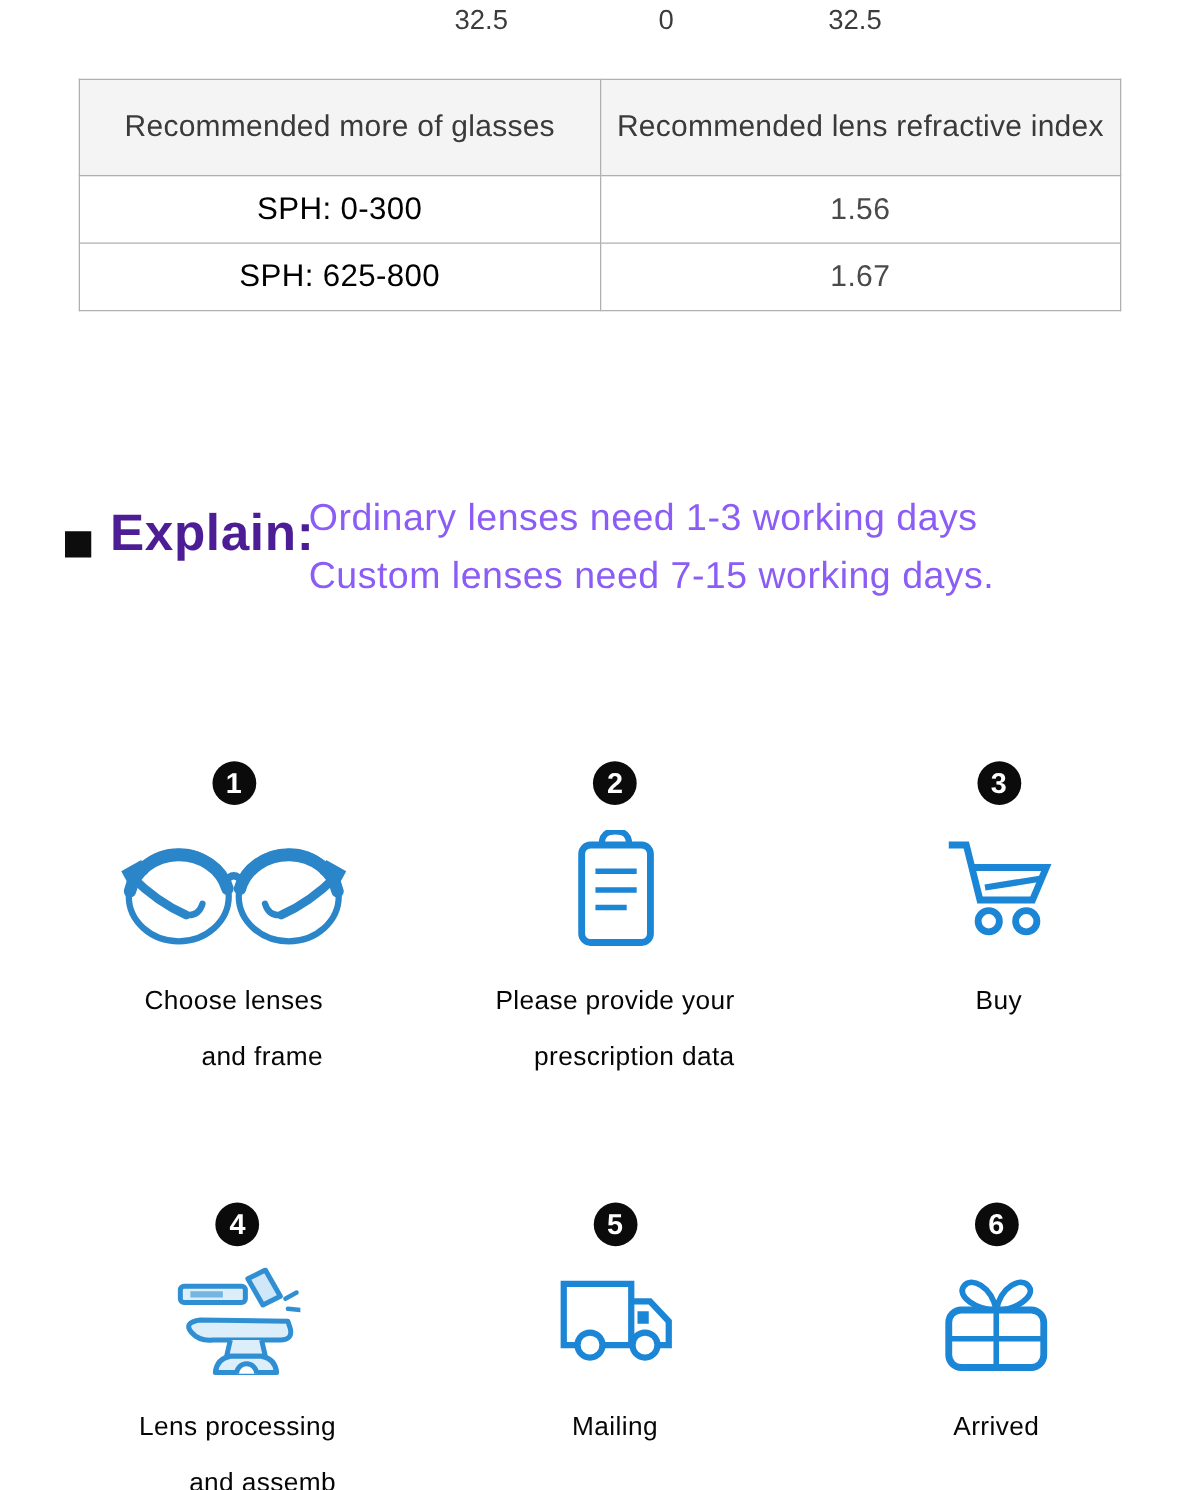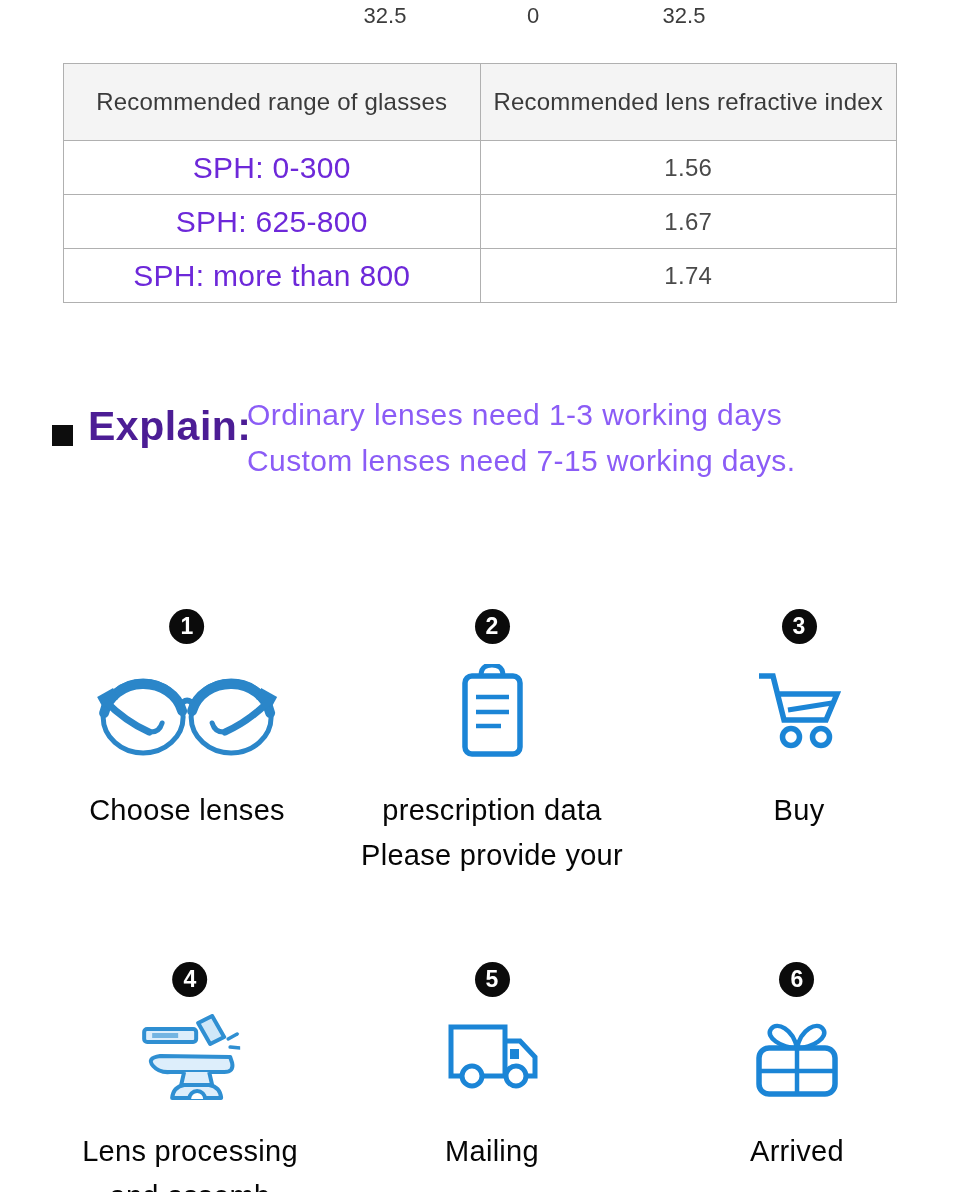--- a/index.html
+++ b/index.html
@@ -7,64 +7,60 @@
   body { font-family: "Liberation Sans", sans-serif; }
   .page { position: relative; width: 960px; height: 1192px; background: #fff; overflow: hidden; }
 
   
   .ruler-label { position: absolute; top: 3px; transform: translateX(-50%); font-size: 22px; color: #3c3c3c; }
 
   
   .lens-table { position: absolute; left: 63px; top: 63px; width: 834px; border-collapse: collapse; table-layout: fixed; }
   .lens-table th, .lens-table td { border: 1px solid #b0b0b0; text-align: center; vertical-align: middle; }
   .lens-table th { height: 77px; background: #f4f4f4; font-weight: 400; font-size: 24px; color: #3a3a3a; letter-spacing: 0.2px; }
-  .lens-table td { height: 54px; font-size: 30px; color: #6d28d9; letter-spacing: 0.3px; }
+  .lens-table td { height: 54px; font-size: 25px; color: #000000; letter-spacing: 0.3px; }
   .lens-table td.value { font-size: 24px; color: #4a4a4a; margin-top: 44px; }
 
   
   .explain-bullet { position: absolute; left: 52px; top: 425px; width: 21px; height: 21px; background: #0d0d0d; }
   .explain-title { position: absolute; left: 88px; top: 403px; font-size: 41px; font-weight: 600; color: #4c1d95; letter-spacing: 0.5px; }
   .explain-lines { position: absolute; left: 247px; top: 392px; font-size: 30px; line-height: 45.5px; color: #8b5cf6; letter-spacing: 0.4px; }
 
   
   .step { position: absolute; transform: translateX(-50%); display: flex; flex-direction: column; align-items: center; }
   .num-badge { width: 35px; height: 35px; border-radius: 50%; background: #0b0b0b; color: #fff; font-size: 23px; font-weight: 700; display: flex; align-items: center; justify-content: center; }
   .icon-box { height: 134px; display: flex; align-items: center; justify-content: center; }
   .step.row2 .icon-box { height: 122px; }
-  .step-label { text-align: center; font-size: 29px; line-height: 45px; color: #060606; white-space: nowrap; letter-spacing: 0.3px; margin-top: 10px; }
+  .step-label { text-align: right; font-size: 21px; line-height: 45px; color: #060606; white-space: nowrap; letter-spacing: 0.3px; }
   svg { display: block; }
 </style>
 </head>
 <body>
 
 <div class="page">
 
   <span class="ruler-label" style="left:385px">32.5</span>
   <span class="ruler-label" style="left:533px">0</span>
   <span class="ruler-label" style="left:684px">32.5</span>
 
   <table class="lens-table">
     <thead>
       <tr>
-        <th>Recommended range of glasses</th>
+        <th>Recommended more of glasses</th>
         <th>Recommended lens refractive index</th>
       </tr>
     </thead>
     <tbody>
       <tr>
         <td>SPH: 0-300</td>
         <td class="value">1.56</td>
       </tr>
       <tr>
         <td>SPH: 625-800</td>
         <td class="value">1.67</td>
-      </tr>
-      <tr>
-        <td>SPH: more than 800</td>
-        <td class="value">1.74</td>
       </tr>
     </tbody>
   </table>
 
   <div class="explain-bullet"></div>
   <div class="explain-title">Explain:</div>
   <div class="explain-lines">
     <div>Ordinary lenses need 1-3 working days</div>
     <div>Custom lenses need 7-15 working days.</div>
   </div>
@@ -81,37 +77,38 @@
         <polygon points="4,34 20,25 25,36 10,45" fill="#2b86c9"></polygon>
         <polygon points="184,34 168,25 163,36 178,45" fill="#2b86c9"></polygon>
         <path d="M12 38 C24 50 40 62 56 69" stroke="#2b86c9" stroke-width="7" stroke-linecap="round"></path>
         <path d="M56 69 q10 1 13 -9" stroke="#2b86c9" stroke-width="5" stroke-linecap="round"></path>
         <path d="M176 38 C164 50 148 62 132 69" stroke="#2b86c9" stroke-width="7" stroke-linecap="round"></path>
         <path d="M132 69 q-10 1 -13 -9" stroke="#2b86c9" stroke-width="5" stroke-linecap="round"></path>
       </svg>
     </div>
     <div class="step-label">
       <div>Choose lenses</div>
+      <div>and frame</div>
     </div>
   </div>
 
   <div class="step" style="left:492px; top:609px;">
     <div class="num-badge">2</div>
     <div class="icon-box">
       <svg width="62" height="94" viewBox="0 0 62 94" fill="none">
         <rect x="4" y="12" width="55" height="78" rx="7" stroke="#1b85d6" stroke-width="5.5"></rect>
         <path d="M20 12 c0 -9 5 -11 11 -11 c6 0 11 2 11 11" stroke="#1b85d6" stroke-width="5"></path>
         <path d="M15 33 H48" stroke="#1b85d6" stroke-width="4.5"></path>
         <path d="M15 48 H48" stroke="#1b85d6" stroke-width="4.5"></path>
         <path d="M15 62 H40" stroke="#1b85d6" stroke-width="4.5"></path>
       </svg>
     </div>
     <div class="step-label">
+      <div>Please provide your</div>
       <div>prescription data</div>
-      <div>Please provide your</div>
     </div>
   </div>
 
   <div class="step" style="left:799px; top:609px;">
     <div class="num-badge">3</div>
     <div class="icon-box">
       <svg width="90" height="84" viewBox="0 0 90 84" fill="none">
         <path d="M5 7 H19 L30 51 H72 L83 25 H25" stroke="#1b85d6" stroke-width="5.5" stroke-linejoin="miter"></path>
         <path d="M34 41 L78 34" stroke="#1b85d6" stroke-width="5"></path>
         <circle cx="37" cy="68" r="8.5" stroke="#1b85d6" stroke-width="5.5"></circle>

